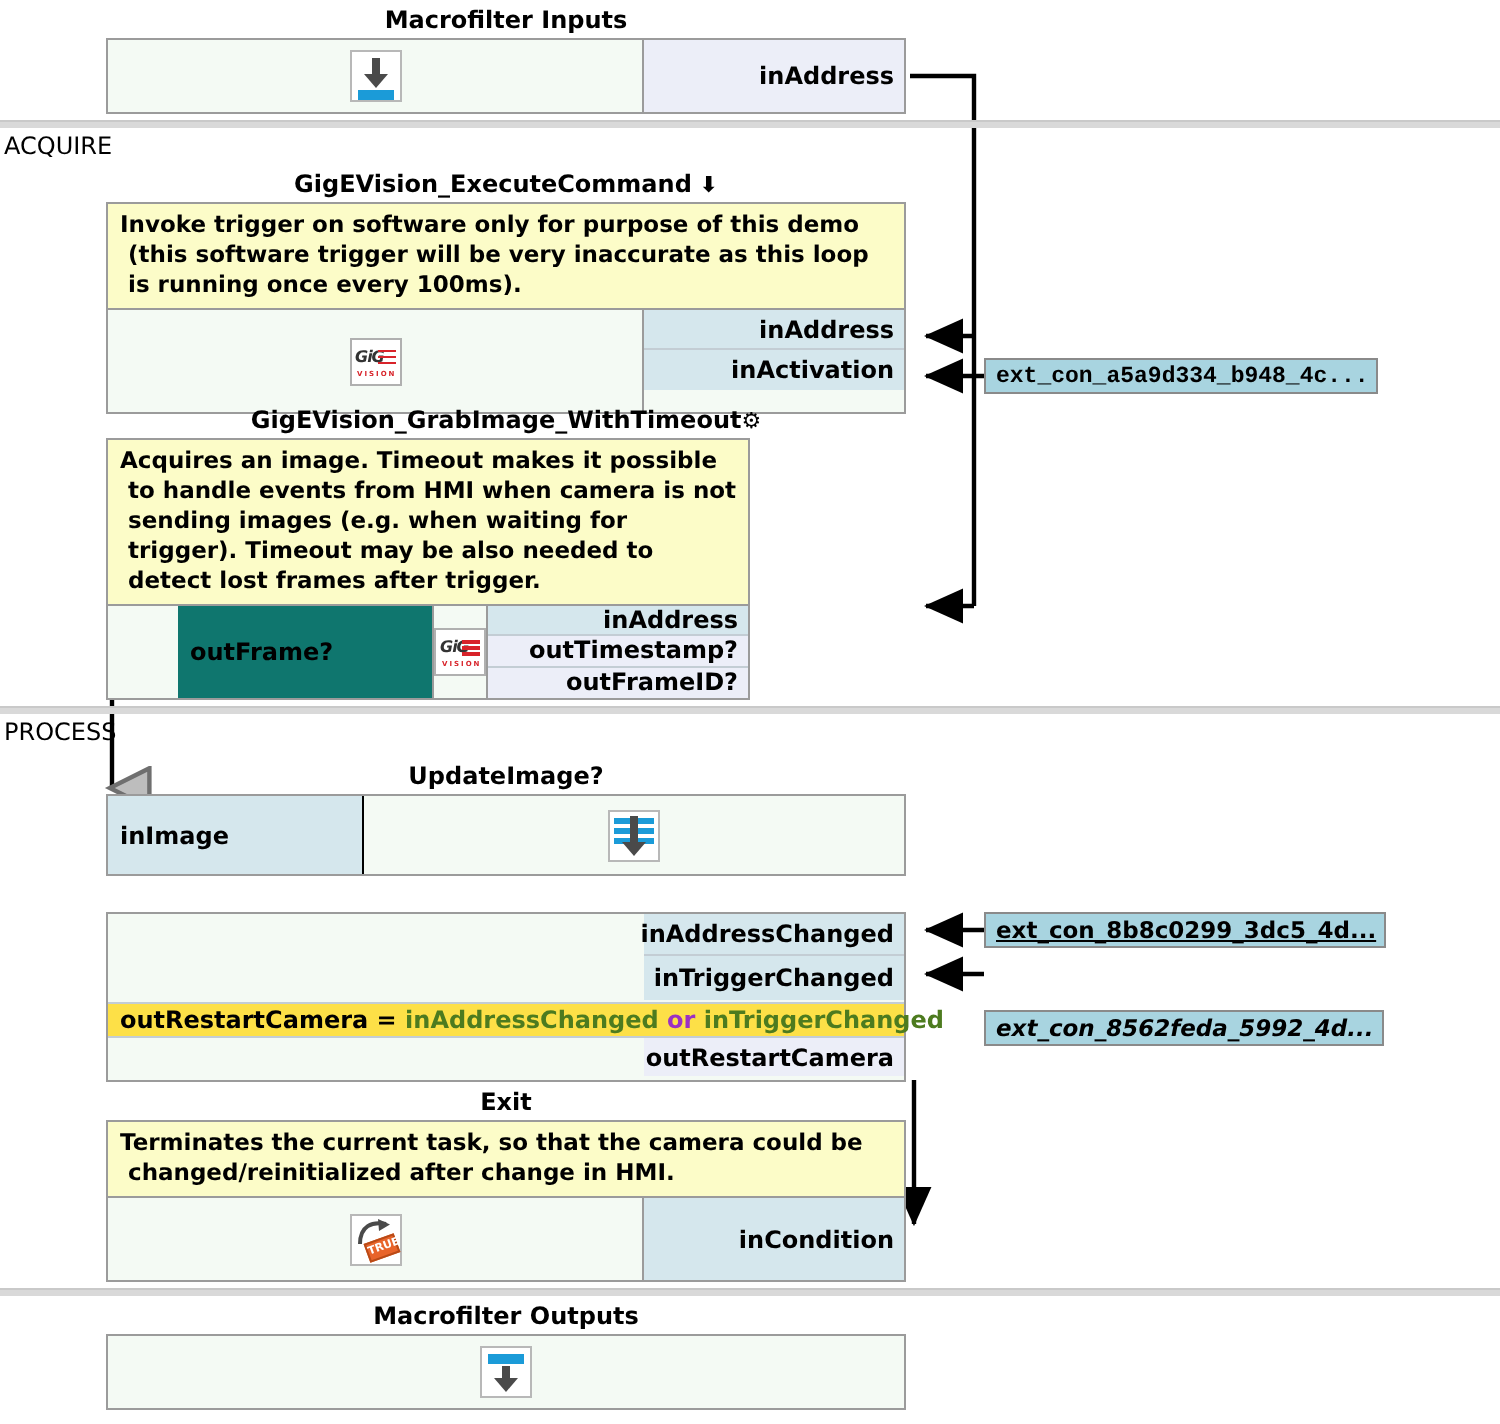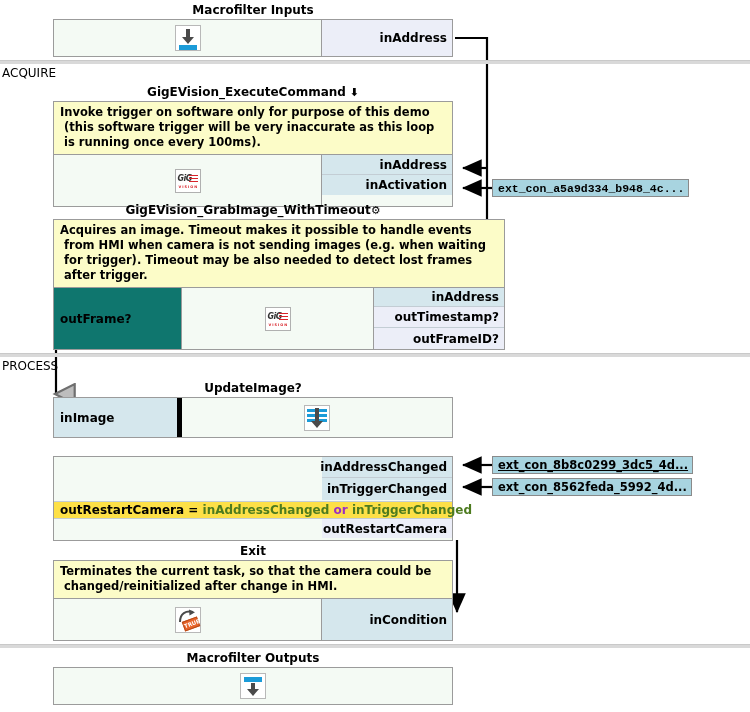--- a/index.html
+++ b/index.html
@@ -73,21 +73,21 @@
     border-right: 1px solid #9b9b9b;
     font-size: 12px;
     font-weight: bold;
     display: flex;
     align-items: center;
     padding-left: 6px;
     color: #000;
   }
   .col-in-left {
     background: #d5e7ed;
-    border-right: 5px solid #000000;
+    border-right: 1px solid #000000;
     font-size: 12px;
     font-weight: bold;
     display: flex;
     align-items: center;
     padding-left: 6px;
     color: #000;
   }
   .col-mid {
     background: #f4faf4;
     flex: 1 1 auto;
@@ -291,21 +291,21 @@
         <div class="port in" style="height:20px;">inActivation</div>
       </div>
     </div>
   </div>
 
   <div class="extcon" style="left:492px; top:179px;font-family:Liberation Mono, monospace;">ext_con_a5a9d334_b948_4c...</div>
 
   <div class="blk-title" style="left:53px; top:203px; width:400px;">
     <span>GigEVision_GrabImage_WithTimeout</span><span style="font-size:11px;">⚙</span>
   </div>
-  <div class="blk" style="left:53px; top:219px; width:452px; height:131px;">
+  <div class="blk" style="left:53px; top:219px; width:322px; height:131px;align-items:flex-end;">
     <div class="note">Acquires an image. Timeout makes it possible to handle events from HMI when camera is not sending images (e.g. when waiting for trigger). Timeout may be also needed to detect lost frames after trigger.</div>
     <div class="body">
       <div class="col-out-left" style="width:128px;">outFrame?</div>
       <div class="col-mid">
         <div class="gige">
           <div class="txt">GiG</div>
           <div class="stripe" style="top:5px; width:9px;"></div>
           <div class="stripe" style="top:8px; width:9px;"></div>
           <div class="stripe" style="top:11px; width:9px;"></div>
           <div class="sub">VISION</div>
@@ -357,21 +357,21 @@
     </div>
     <div class="body" style="flex:0 0 19px;">
       <div class="col-mid nobord"></div>
       <div class="col-ports" style="width:130px;">
         <div class="port out" style="height:19px;">outRestartCamera</div>
       </div>
     </div>
   </div>
 
   <div class="extcon" style="left:492px; top:456px;text-decoration:underline;">ext_con_8b8c0299_3dc5_4d...</div>
-  <div class="extcon" style="left:492px; top:478px;">ext_con_8562feda_5992_4d...</div>
+  <div class="extcon" style="left:492px; top:505px;font-style:italic;">ext_con_8562feda_5992_4d...</div>
 
   <div class="blk-title" style="left:53px; top:544px; width:400px;">Exit</div>
   <div class="blk" style="left:53px; top:560px; width:400px; height:81px;">
     <div class="note">Terminates the current task, so that the camera could be changed/reinitialized after change in HMI.</div>
     <div class="body">
       <div class="col-mid">
         <div class="icon-box">
           <div class="exit-ic">
             <svg class="curve" width="22" height="16" viewBox="0 0 22 16">
               <path d="M3,13 C3,4 9,1.5 16,3" stroke="#4a4a4a" stroke-width="2" fill="none"></path>

